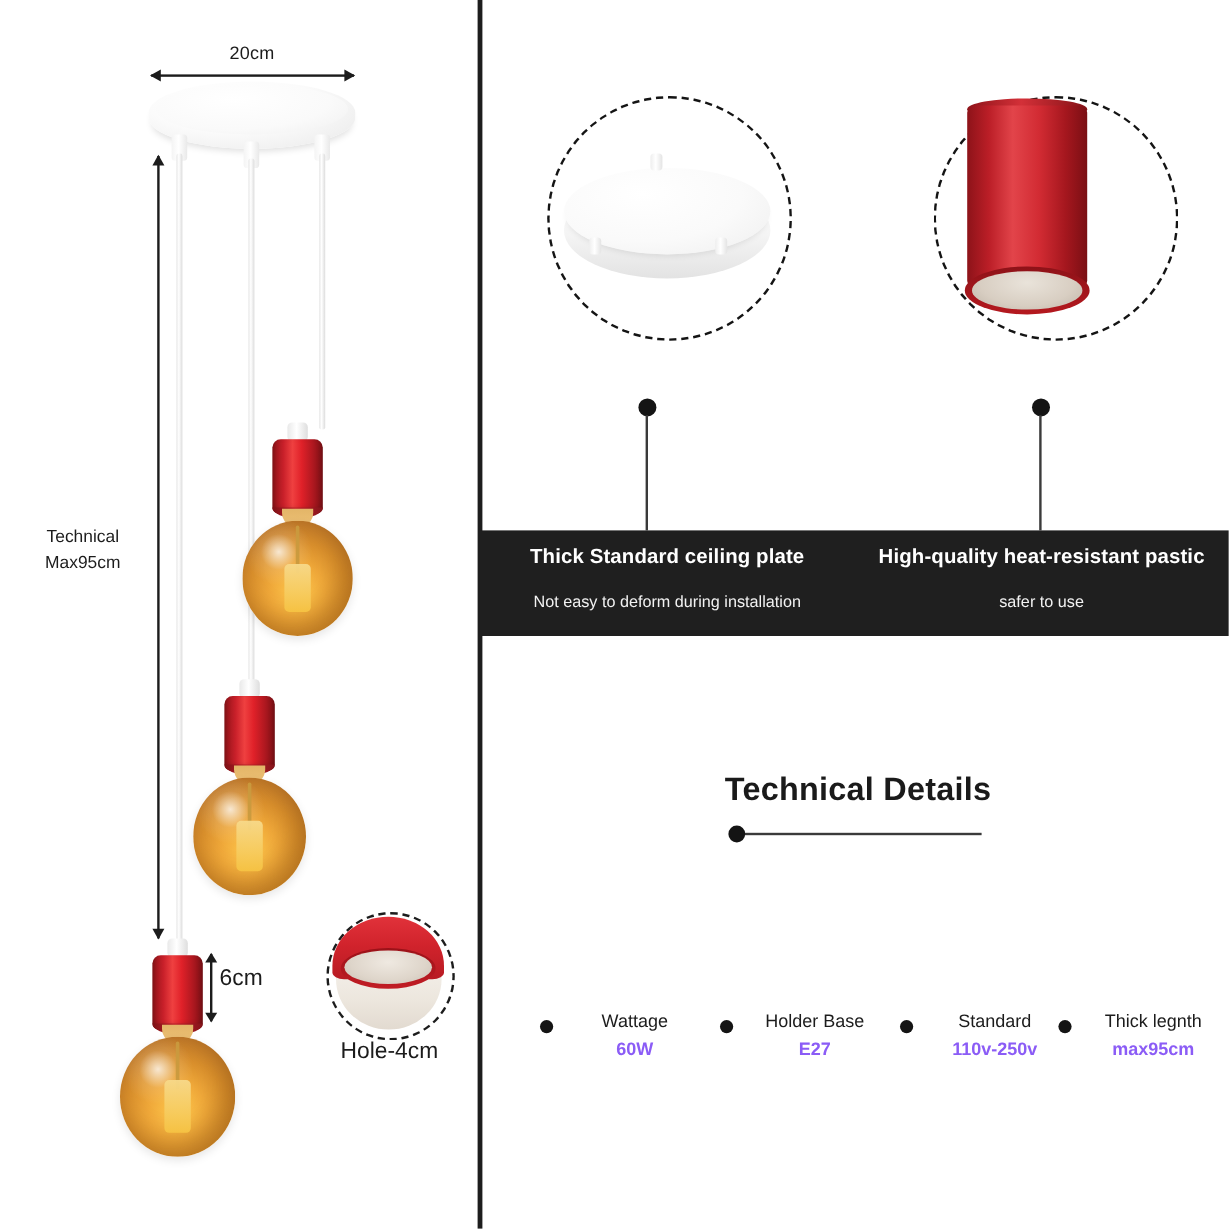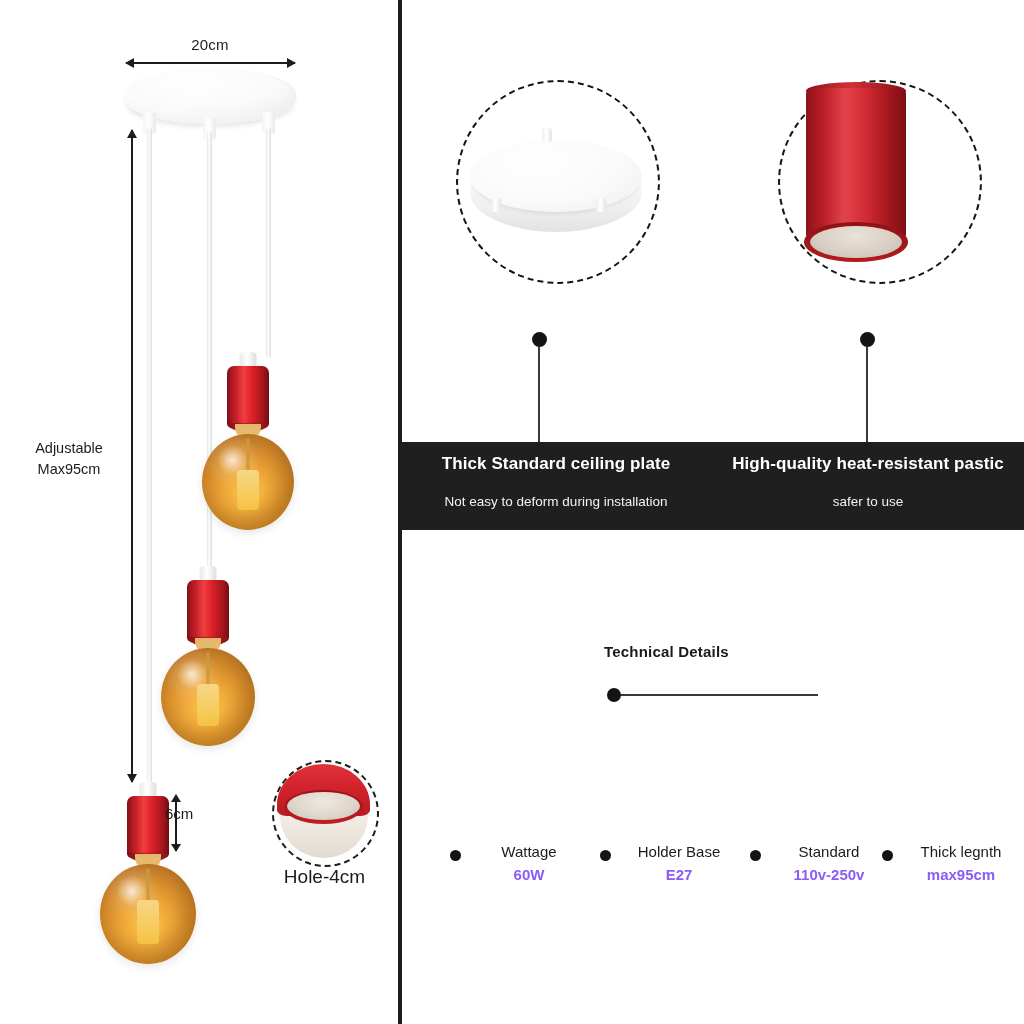--- a/index.html
+++ b/index.html
@@ -121,21 +121,21 @@
   .fil-stem{width:3px;background:#c99a3e;}
 
   
   .dim6-line{left:175px;top:795px;width:2px;height:56px;background:#1c1c1c;}
   .dim6-line:before,.dim6-line:after{
     content:"";position:absolute;left:-4px;width:0;height:0;
     border-left:5px solid transparent;border-right:5px solid transparent;
   }
   .dim6-line:before{top:-1px;border-bottom:8px solid #1c1c1c;}
   .dim6-line:after{bottom:-1px;border-top:8px solid #1c1c1c;}
-  .dim6-label{left:165px;top:805px;font-size:15px;color:#1c1c1c;}
+  .dim6-label{left:183px;top:805px;font-size:19px;color:#1c1c1c;}
 
   
   .hole-circle{
     left:272px;top:760px;width:103px;height:103px;border-radius:50%;
     border:2px dashed #1c1c1c;
   }
   .hole-red{
     left:277px;top:764px;width:93px;height:52px;
     border-radius:48px 48px 10px 10px/42px 42px 6px 6px;
     background:linear-gradient(180deg,#e1323a 0%,#d1232c 45%,#b81b23 100%);
@@ -219,21 +219,21 @@
     position:absolute;top:12px;left:0;width:100%;text-align:center;
     color:#ffffff;font-size:17px;font-weight:bold;letter-spacing:.1px;
   }
   .banner-sub{
     position:absolute;top:52px;left:0;width:100%;text-align:center;
     color:#f2f2f2;font-size:13.5px;
   }
 
   
   .tech-title{
-    left:604px;top:643px;font-size:15px;font-weight:bold;color:#1a1a1a;letter-spacing:.2px;
+    left:604px;top:643px;font-size:27px;font-weight:bold;color:#1a1a1a;letter-spacing:.2px;
   }
   .tech-rule{left:620px;top:694px;width:198px;height:2px;background:#3a3a3a;}
   .tech-rule-dot{left:607px;top:688px;width:14px;height:14px;border-radius:50%;background:#141414;}
 
   .specs{left:440px;top:795px;width:580px;height:60px;margin-top:48px;}
   .spec{position:absolute;top:0;width:150px;}
   .spec-dot{
     position:absolute;left:10px;top:7px;width:11px;height:11px;border-radius:50%;background:#141414;
   }
   .spec-label{
@@ -265,21 +265,21 @@
     <div class="abs nipple nip1"></div>
     <div class="abs nipple nip2"></div>
     <div class="abs nipple nip3"></div>
 
     <div class="abs cable cable1"></div>
     <div class="abs cable cable2"></div>
     <div class="abs cable cable3"></div>
 
     <div class="abs adj-arrow"></div>
     <div class="abs adj-label">
-      <div>Adjustable</div>
+      <div>Technical</div>
       <div>Max95cm</div>
     </div>
 
     <div class="lamp" style="left:247px;top:352px;width:2px;height:200px;">
       <div class="collar"></div>
       <div class="holder" style="top:14px;height:62px;"></div>
       <div class="bulb-neck" style="top:72px;width:26px;height:16px;"></div>
       <div class="bulb" style="top:82px;width:92px;height:96px;"></div>
       <div class="fil fil-stem" style="top:86px;height:40px;"></div>
       <div class="fil" style="top:118px;width:22px;height:40px;border-radius:4px;"></div>

